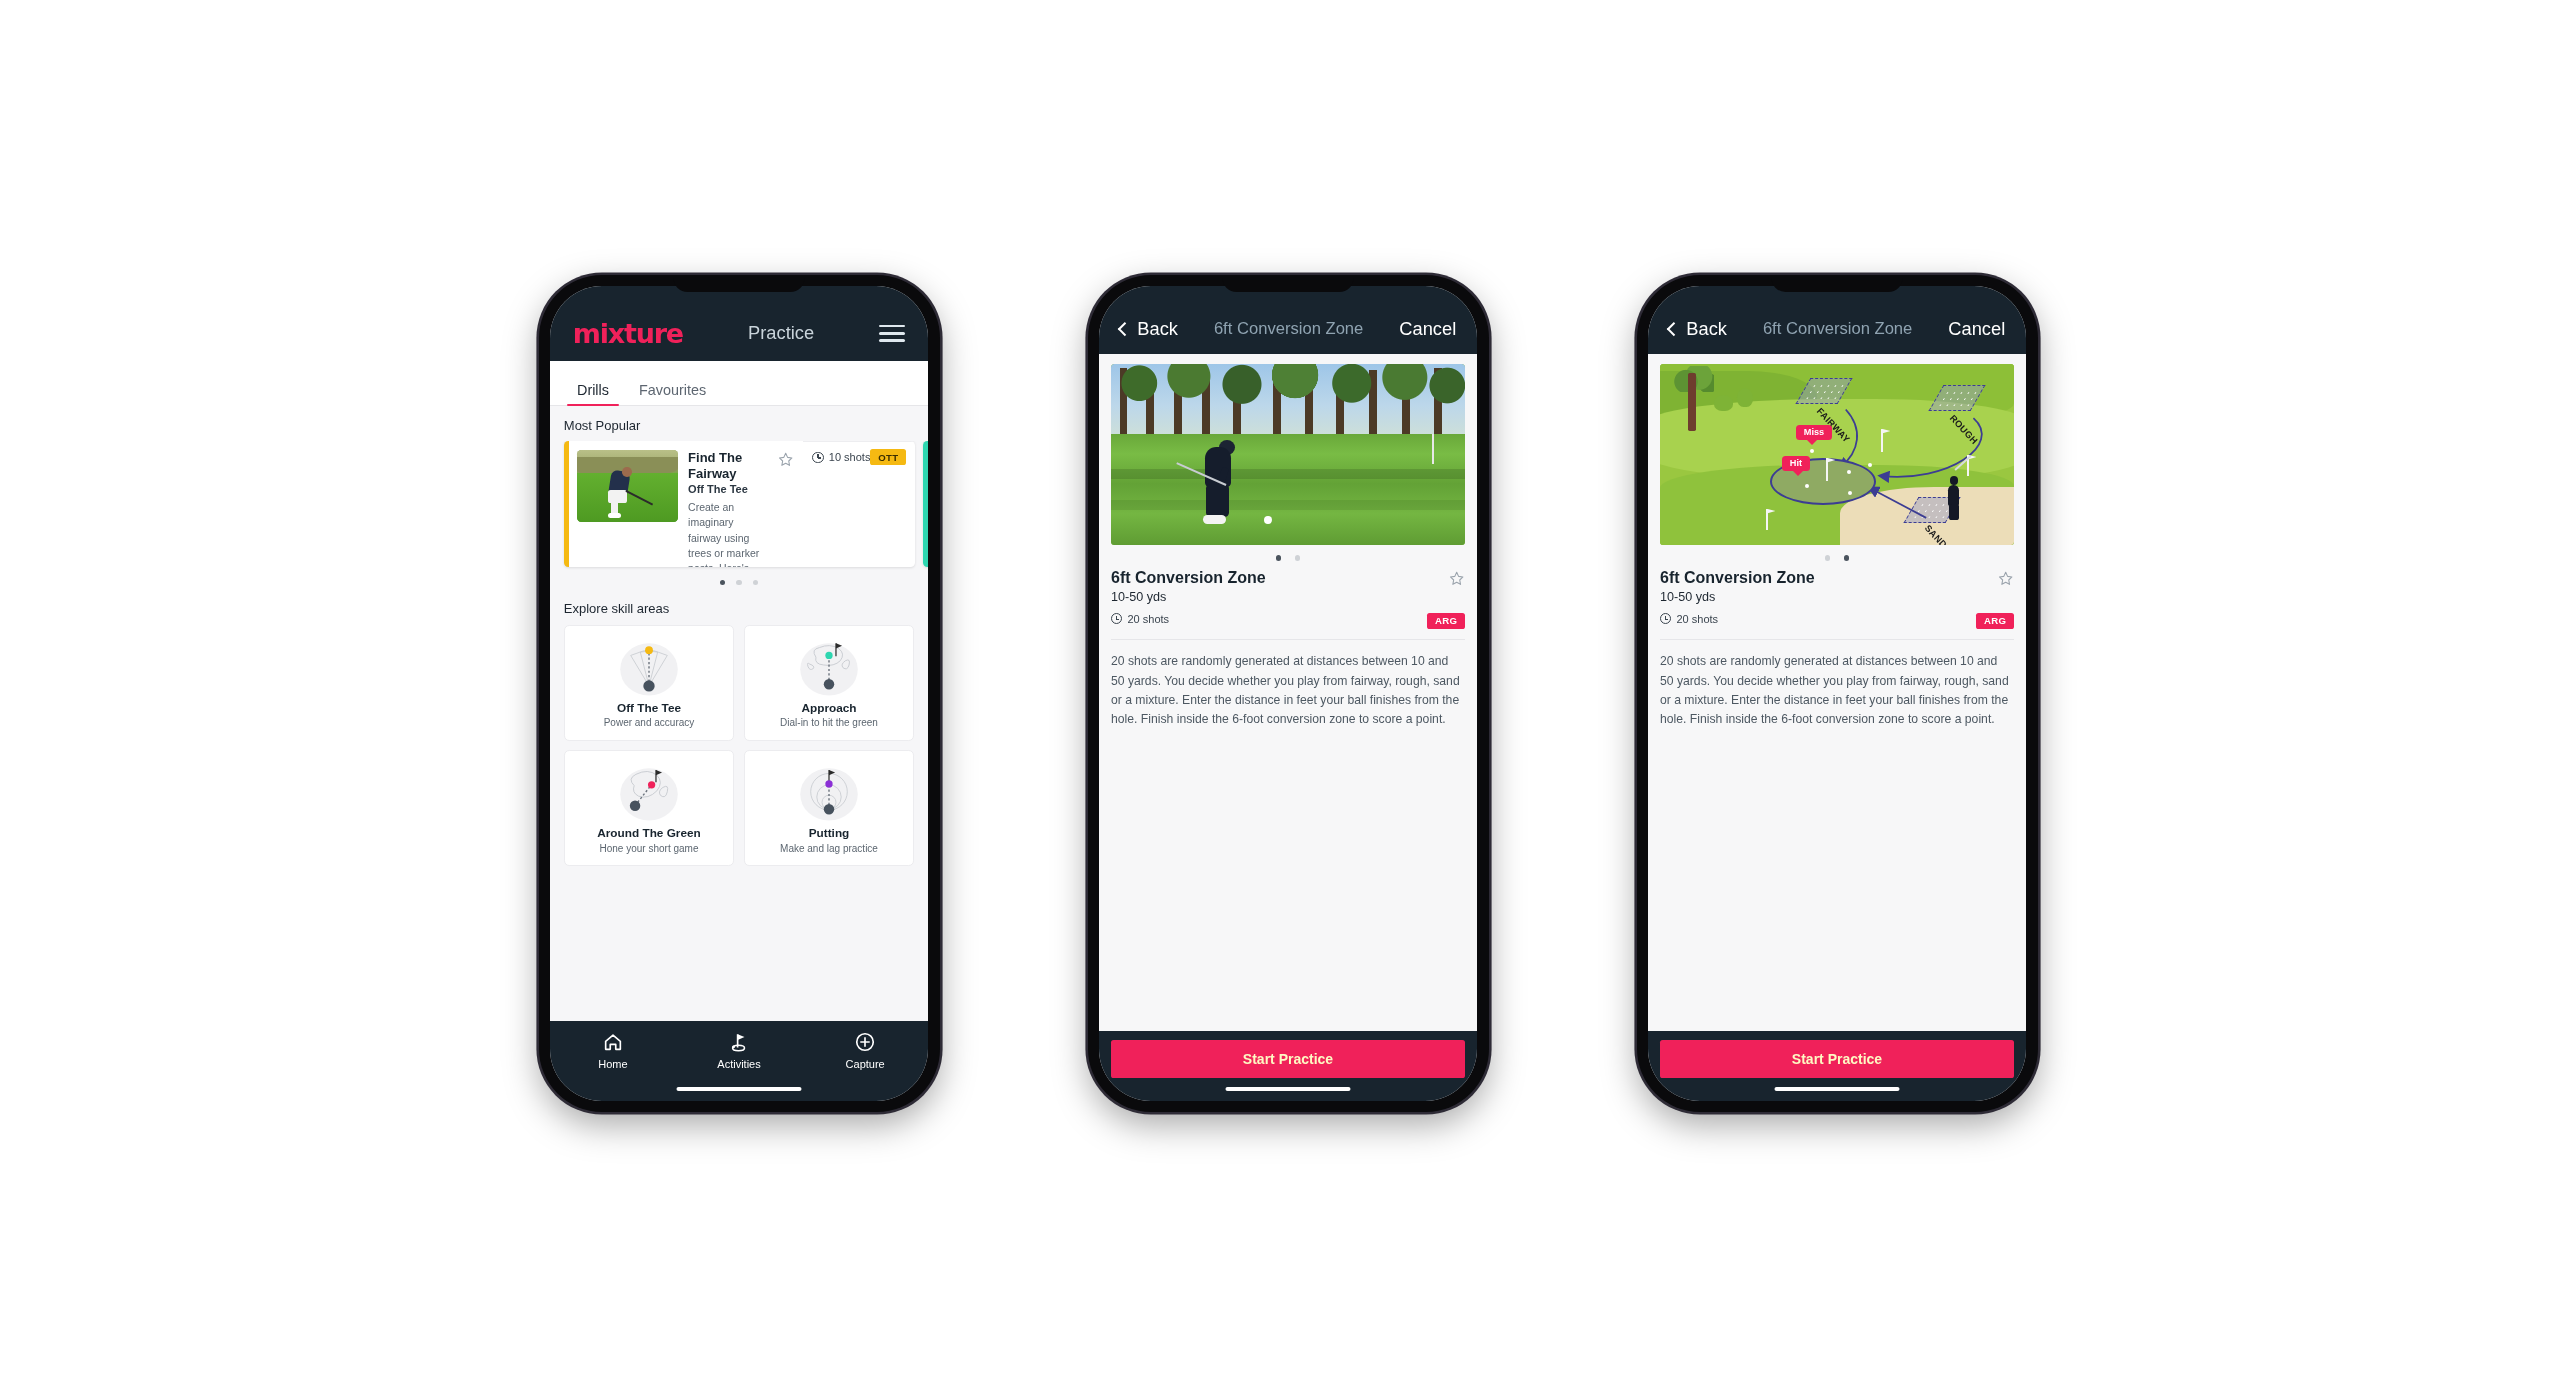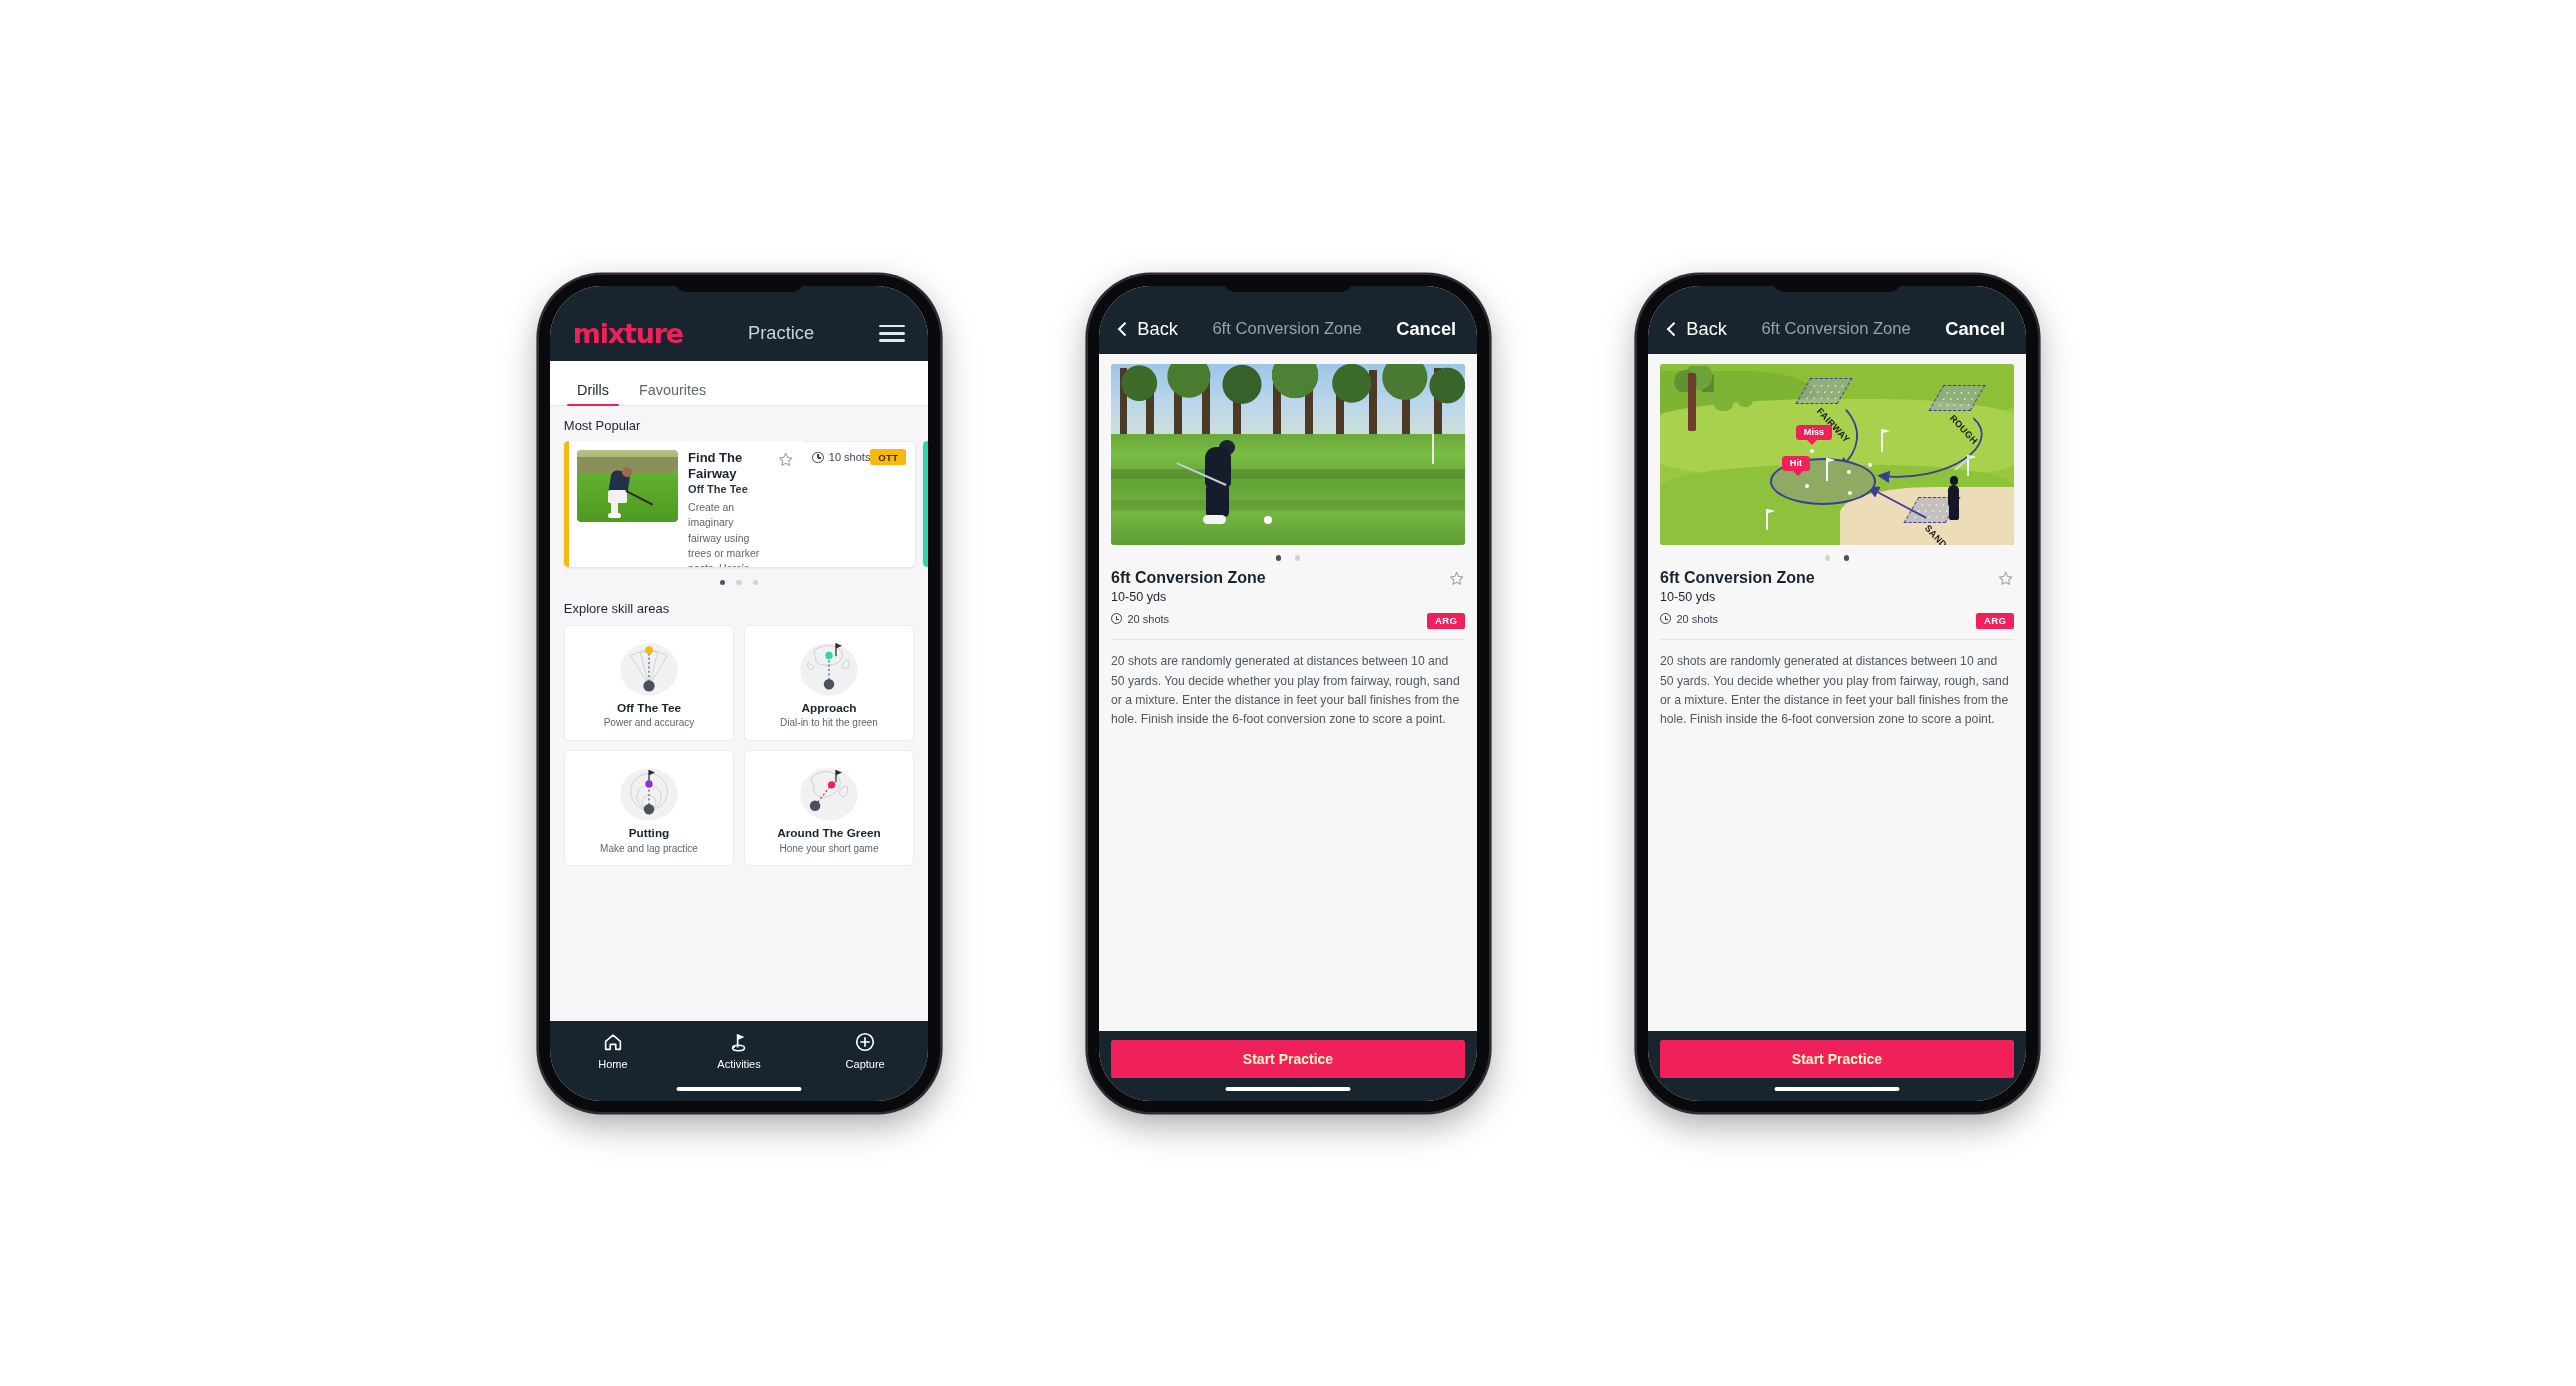--- a/index.html
+++ b/index.html
@@ -102,21 +102,21 @@
     width: 9.6px; height: 9.6px;
     border-left: 2.6px solid #fff;
     border-bottom: 2.6px solid #fff;
     transform: rotate(45deg);
     margin-right: 0.9px;
   }
   .nav-title {
     color: #8fa3b1; font-size: 16.6px; font-weight: 400;
   }
   .nav-right {
-    color: #ffffff; font-size: 18.3px; font-weight: 700; cursor: pointer;
+    color: #ffffff; font-size: 18.3px; font-weight: 400; cursor: pointer;
   }
 
   
   .tabs {
     background: #ffffff;
     height: 45px;
     flex: 0 0 auto;
     display: flex;
     align-items: flex-end;
     padding-left: 12.2px;
@@ -481,49 +481,49 @@
               </svg>
             </div>
             <div class="tile-name">Approach</div>
             <div class="tile-desc">Dial-in to hit the green</div>
           </div>
 
           <div class="tile">
             <div class="tile-art">
               <svg width="68" height="61" viewBox="0 0 78 70">
                 <ellipse cx="39" cy="36" rx="33" ry="30" fill="#f1f1f3"></ellipse>
+                <path d="M22 26 Q14 18 24 13 Q38 6 48 14 Q56 22 48 32 Q38 42 27 38 Q19 34 22 26Z" fill="none" stroke="#c9ccd1" stroke-width="1.1"></path>
+                <path d="M55 28 Q62 24 60 33 Q58 42 52 37 Q49 32 55 28Z" fill="none" stroke="#c9ccd1" stroke-width="1.1"></path>
+                <line x1="47" y1="22" x2="47" y2="8" stroke="#2b2b2b" stroke-width="1.4"></line>
+                <path d="M47 8 L54 11 L47 14Z" fill="#2b2b2b"></path>
+                <line x1="23" y1="49" x2="41" y2="26" stroke="#6b737d" stroke-width="1.6" stroke-dasharray="2.5 2.5"></line>
+                <circle cx="23" cy="49" r="6" fill="#47525e"></circle>
+                <circle cx="42" cy="25" r="4.2" fill="#f0215a"></circle>
+              </svg>
+            </div>
+            <div class="tile-name">Around The Green</div>
+            <div class="tile-desc">Hone your short game</div>
+          </div>
+
+          <div class="tile">
+            <div class="tile-art">
+              <svg width="68" height="61" viewBox="0 0 78 70">
+                <ellipse cx="39" cy="36" rx="33" ry="30" fill="#f1f1f3"></ellipse>
                 <circle cx="39" cy="33" r="21" fill="none" stroke="#c9ccd1" stroke-width="1"></circle>
                 <circle cx="39" cy="39" r="14" fill="none" stroke="#c9ccd1" stroke-width="1"></circle>
                 <circle cx="39" cy="45" r="8" fill="none" stroke="#c9ccd1" stroke-width="1"></circle>
                 <line x1="39" y1="23" x2="39" y2="8" stroke="#2b2b2b" stroke-width="1.4"></line>
                 <path d="M39 8 L46 11 L39 14Z" fill="#2b2b2b"></path>
                 <line x1="39" y1="53" x2="39" y2="24" stroke="#6b737d" stroke-width="1.6" stroke-dasharray="2.5 2.5"></line>
                 <circle cx="39" cy="53" r="6" fill="#47525e"></circle>
                 <circle cx="39" cy="24" r="4.2" fill="#8b2fd6"></circle>
               </svg>
             </div>
             <div class="tile-name">Putting</div>
             <div class="tile-desc">Make and lag practice</div>
-          </div>
-
-          <div class="tile">
-            <div class="tile-art">
-              <svg width="68" height="61" viewBox="0 0 78 70">
-                <ellipse cx="39" cy="36" rx="33" ry="30" fill="#f1f1f3"></ellipse>
-                <path d="M22 26 Q14 18 24 13 Q38 6 48 14 Q56 22 48 32 Q38 42 27 38 Q19 34 22 26Z" fill="none" stroke="#c9ccd1" stroke-width="1.1"></path>
-                <path d="M55 28 Q62 24 60 33 Q58 42 52 37 Q49 32 55 28Z" fill="none" stroke="#c9ccd1" stroke-width="1.1"></path>
-                <line x1="47" y1="22" x2="47" y2="8" stroke="#2b2b2b" stroke-width="1.4"></line>
-                <path d="M47 8 L54 11 L47 14Z" fill="#2b2b2b"></path>
-                <line x1="23" y1="49" x2="41" y2="26" stroke="#6b737d" stroke-width="1.6" stroke-dasharray="2.5 2.5"></line>
-                <circle cx="23" cy="49" r="6" fill="#47525e"></circle>
-                <circle cx="42" cy="25" r="4.2" fill="#f0215a"></circle>
-              </svg>
-            </div>
-            <div class="tile-name">Around The Green</div>
-            <div class="tile-desc">Hone your short game</div>
           </div>
 
         </div>
       </div>
 
       <div class="bottom-nav">
         <div class="nav-item">
           <svg width="22" height="22" viewBox="0 0 24 24">
             <path d="M4 11.2 L12 4.6 L20 11.2 V20 h-5 v-5.4 h-6 V20 H4Z" fill="none" stroke="#fff" stroke-width="1.8" stroke-linejoin="round"></path>
           </svg>

